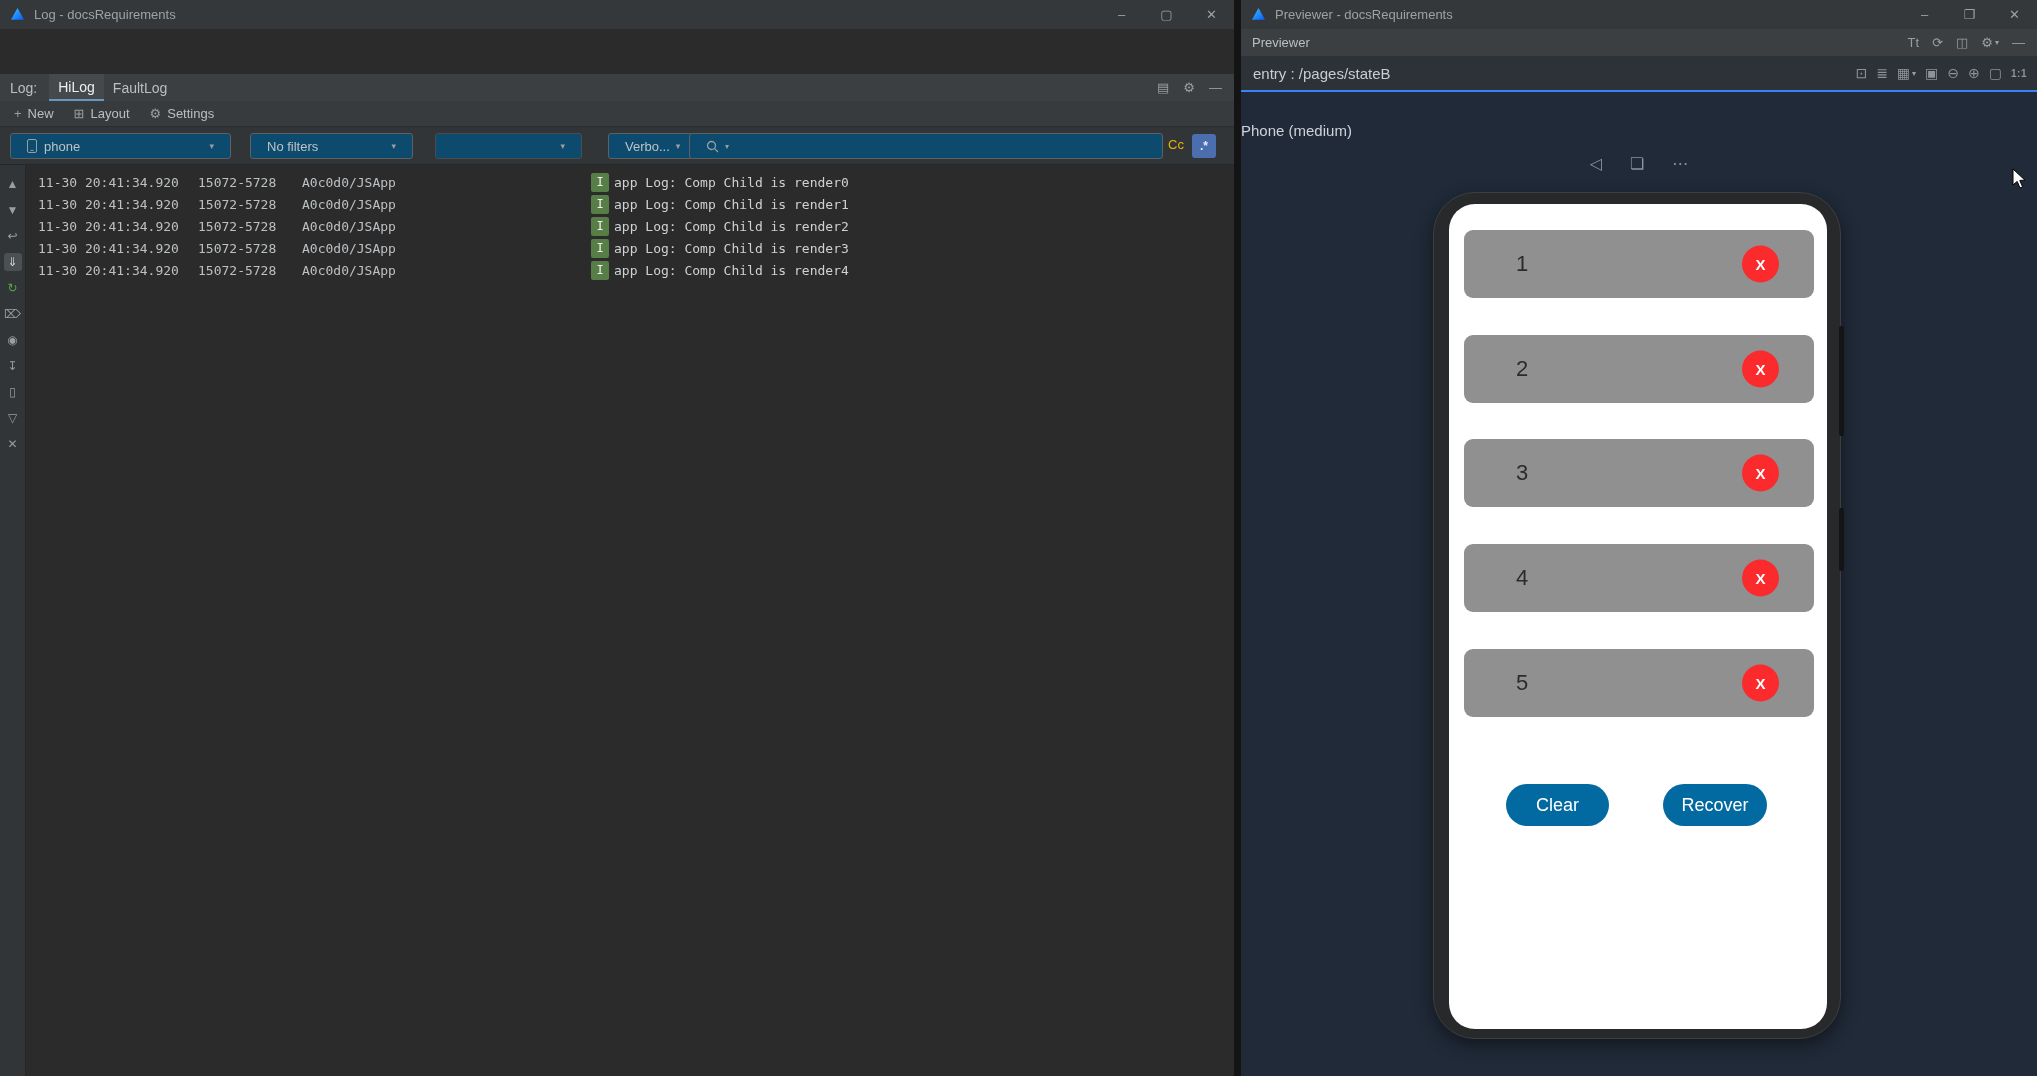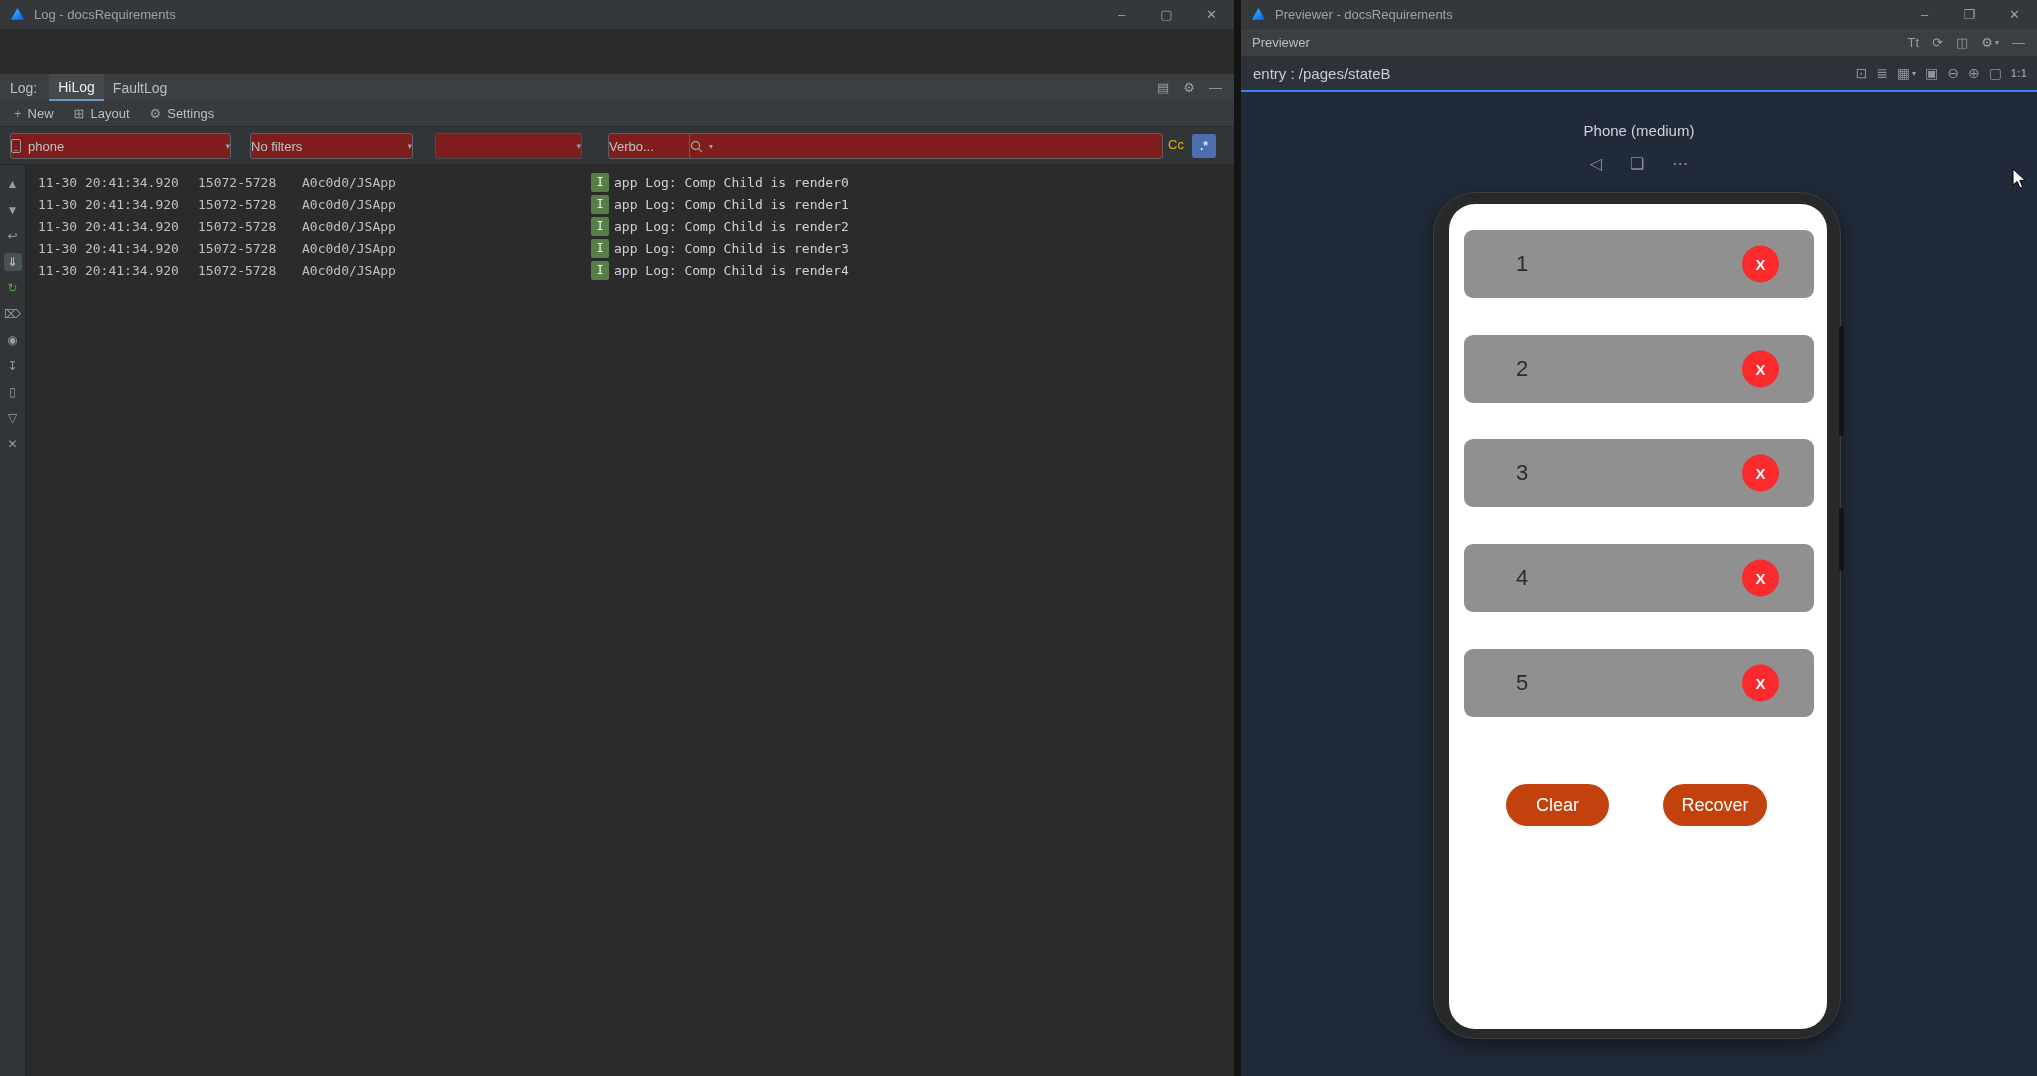--- a/index.html
+++ b/index.html
@@ -26,23 +26,23 @@
   .tab { padding:0 9px; height:100%; display:flex; align-items:center; color:#bbbfc3; }
   .tab.active { color:#eceff1; background:#45494c; border-bottom:2px solid #6a97bf; }
   .tabrow-icons { margin-left:auto; display:flex; gap:14px; padding-right:12px; color:#9a9ea1; font-size:13px; align-items:center; }
 
   .toolbar { height:26px; background:#383b3d; display:flex; align-items:center; gap:20px; padding-left:14px; color:#bbbfc3; font-size:13px; flex:0 0 auto; border-bottom:1px solid #2a2c2d; }
   .tbtn { display:flex; align-items:center; gap:6px; }
   .tbtn .ico { color:#9a9ea1; font-size:13px; }
 
   .filterrow { height:38px; background:#313538; position:relative; flex:0 0 auto; border-bottom:1px solid #252728; }
   .select, .searchbox {
-    position:absolute; top:6px; height:26px; background:#7f1d1d;
+    position:absolute; top:6px; height:26px; background:#0c4a6e;
     border:1px solid #5e6163; border-radius:3px;
-    display:flex; align-items:center; padding:0 0; color:#bfc3c6; font-size:13px;
+    display:flex; align-items:center; padding:0 16px; color:#bfc3c6; font-size:13px;
   }
   .select.dim { border-color:#4a4d4f; }
   .caret { margin-left:auto; color:#9a9ea1; font-size:9px; padding-left:6px; }
   .sel-device { left:10px;  width:221px; }
   .sel-filter { left:250px; width:163px; }
   .sel-empty  { left:435px; width:147px; }
   .sel-verbo  { left:608px; width:89px; }
   .searchbox  { left:689px; width:474px; gap:6px; }
   .cc-btn { position:absolute; left:1168px; top:10px; color:#eab308; font-size:13px; }
   .regex-btn { position:absolute; left:1192px; top:7px; width:24px; height:24px; background:#4b6eaf; border-radius:3px; color:#e8ecf2; font-size:12px; display:flex; align-items:center; justify-content:center; font-weight:bold; }
@@ -65,37 +65,37 @@
   .pv-header { height:27px; background:#3c3f41; display:flex; align-items:center; padding:0 0 0 11px; color:#bbbfc3; font-size:13px; flex:0 0 auto; }
   .pv-header .hicons { margin-left:auto; display:flex; gap:13px; padding-right:12px; color:#9a9ea1; font-size:13px; align-items:center; }
   .gear-wrap { display:flex; align-items:center; gap:2px; }
   .tinycaret { font-size:8px; color:#9a9ea1; }
 
   .entrybar { height:36px; background:#2d3138; display:flex; align-items:center; padding:0 10px 0 12px; color:#c9cdd1; font-size:15px; flex:0 0 auto; border-bottom:2px solid #3b82f6; }
   .entrybar .eicons { margin-left:auto; display:flex; gap:9px; color:#8d939b; font-size:14px; align-items:center; }
   .zoomratio { font-size:10px; color:#8d939b; letter-spacing:0.5px;font-weight:bold; }
 
   .preview { flex:1; position:relative; background:#202a38; min-height:0; }
-  .devlabel { position:absolute; top:30px; left:0; width:100%; text-align:center; color:#ced3da; font-size:15px; }
+  .devlabel { position:absolute; top:30px; left:0; width:100%; text-align:left; color:#ced3da; font-size:15px; }
   .dev-icons { position:absolute; top:62px; left:0; width:100%; display:flex; justify-content:center; gap:28px; color:#8d939b; font-size:16px; align-items:center; }
 
   .phone { position:absolute; left:192px; top:100px; width:408px; height:847px; background:#28292b; border:1px solid #3d3e40; border-radius:42px; box-shadow:0 6px 18px rgba(0,0,0,0.45); }
   .side-btn { position:absolute; right:-4px; width:5px; background:#131416; border-radius:2px; }
   .side-btn.vol { top:133px; height:110px; }
   .side-btn.pwr { top:315px; height:63px; }
   .screen { position:absolute; left:15px; top:11px; width:378px; height:825px; background:#ffffff; border-radius:26px; overflow:hidden; }
 
   .item-row { position:absolute; left:15px; width:350px; height:68px; background:#909090; border-radius:9px; display:flex; align-items:center; }
   .item-row.r0 { top:26px; }  .item-row.r1 { top:131px; }
   .item-row.r2 { top:235px; } .item-row.r3 { top:340px; }
   .item-row.r4 { top:445px; }
   .item-num { margin-left:52px; font-size:22px; color:#2b2b2b; }
   .item-x { position:absolute; right:35px; top:50%; transform:translateY(-50%); width:37px; height:37px; border-radius:50%; background:#fa2a2d; color:#ffffff; display:flex; align-items:center; justify-content:center; font-size:15px; font-weight:bold; }
 
-  .pbtn { position:absolute; top:580px; height:42px; border-radius:21px; background:#c2410c; color:#ffffff; display:flex; align-items:center; justify-content:center; font-size:18px; }
+  .pbtn { position:absolute; top:580px; height:42px; border-radius:21px; background:#0369a1; color:#ffffff; display:flex; align-items:center; justify-content:center; font-size:18px; }
   .pbtn.clear   { left:57px;  width:103px; }
   .pbtn.recover { left:214px; width:104px; }
 
   .cursor { position:absolute; left:771px; top:76px; z-index:50; pointer-events:none; }
   svg { display:block; }
 </style>
 </head>
 <body>
 
 <div class="window" id="left-window">

